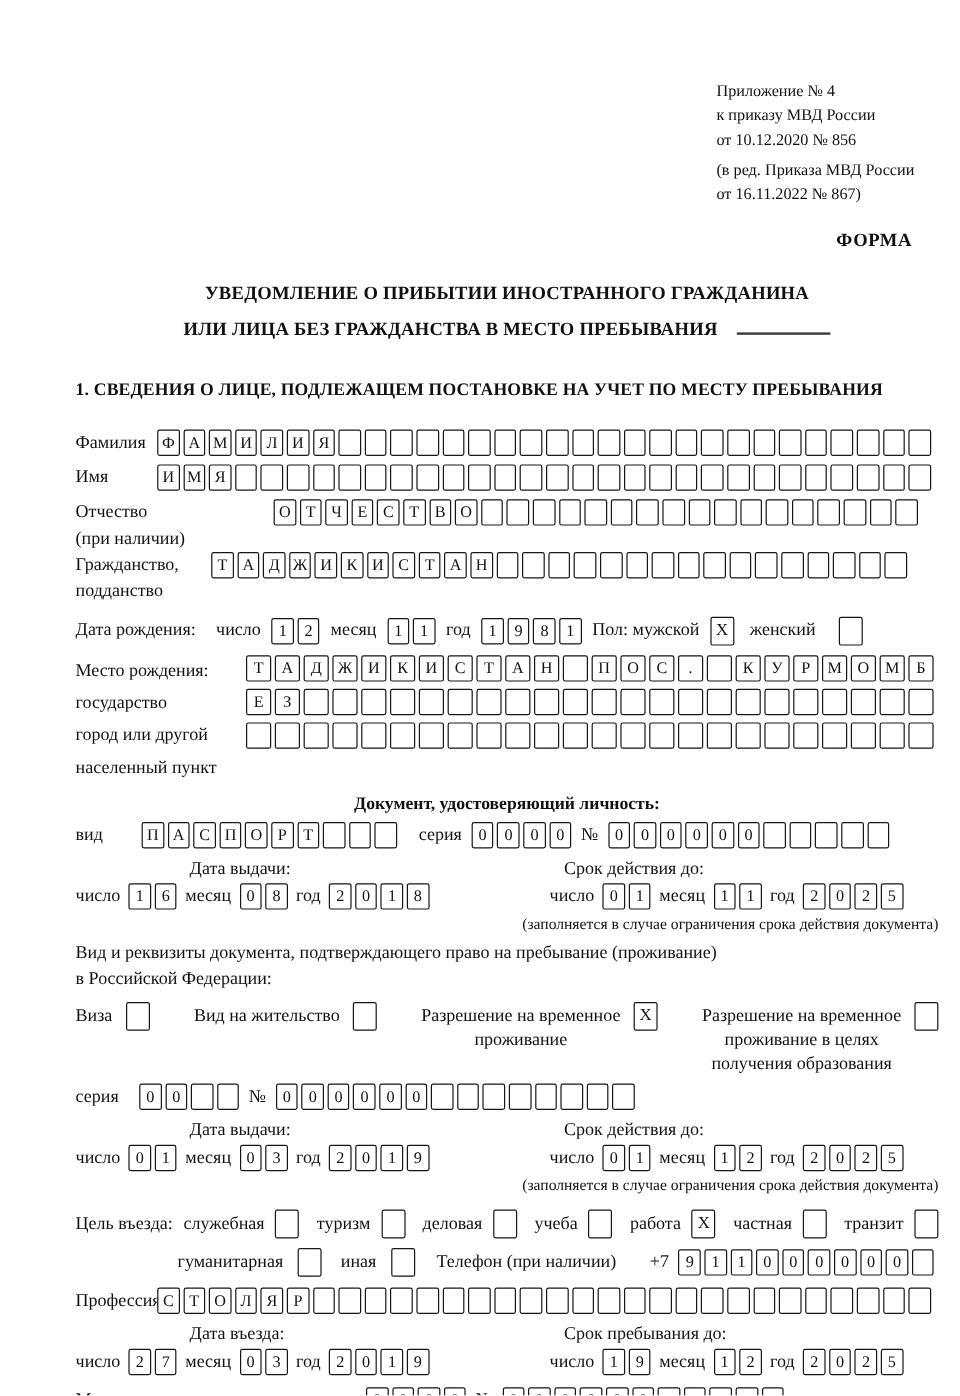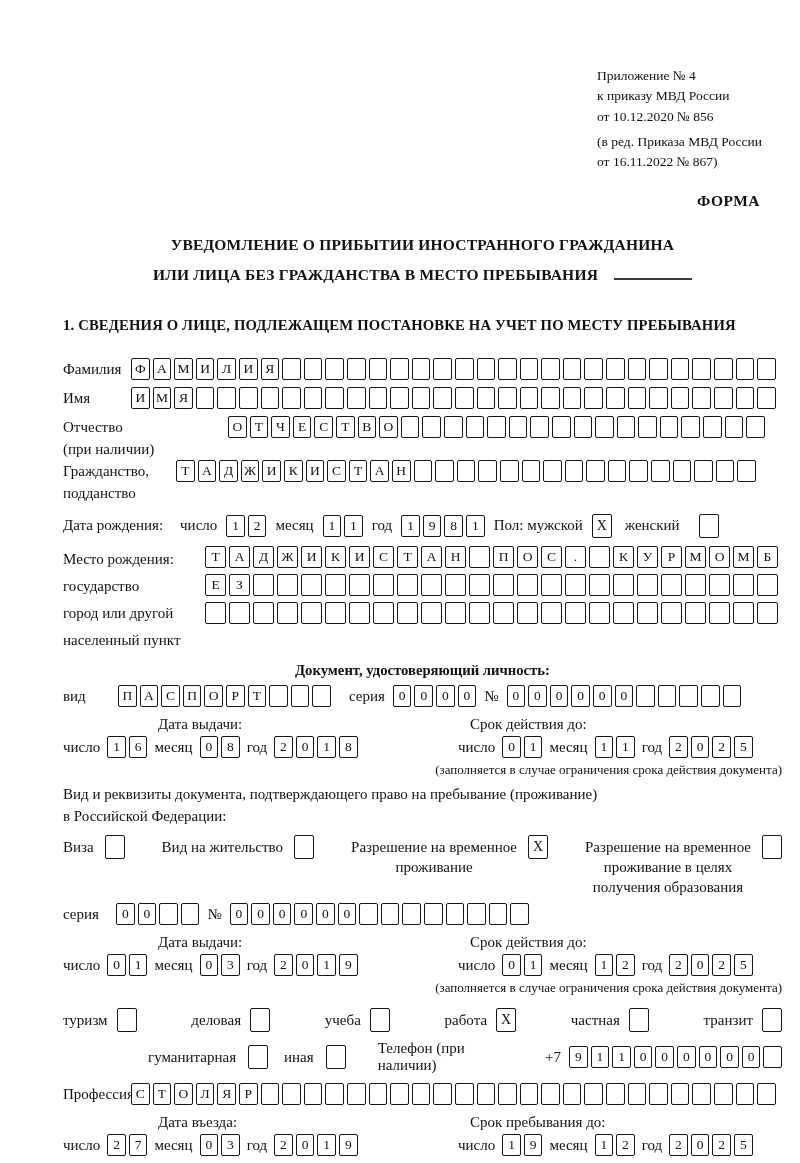--- a/index.html
+++ b/index.html
@@ -514,20 +514,25 @@
           <span class="cell">0</span>
           <span class="cell">2</span>
           <span class="cell">5</span>
         </span>
     </div>
   </div>
   <div class="small-note">(заполняется в случае ограничения срока действия документа)</div>
 
   <div class="purpose-row">
     <div class="p-item">
+      <span>Цель въезда:</span>
+      <span>служебная</span>
+      <span class="cb"></span>
+    </div>
+    <div class="p-item">
       <span>туризм</span>
       <span class="cb"></span>
     </div>
     <div class="p-item">
       <span>деловая</span>
       <span class="cb"></span>
     </div>
     <div class="p-item">
       <span>учеба</span>
       <span class="cb"></span>
@@ -544,21 +549,21 @@
       <span>транзит</span>
       <span class="cb"></span>
     </div>
   </div>
 
   <div class="purpose-row2">
     <span>гуманитарная</span>
     <span class="cb" style="margin-left:12px;"></span>
     <span style="margin-left:16px;">иная</span>
     <span class="cb" style="margin-left:12px;"></span>
-    <span style="margin-left:32px;">Телефон (при наличии)</span>
+    <span style="margin-left:18px;">Телефон (при наличии)</span>
     <span style="margin-left:28px;">+7</span>
     <span class="cells" style="margin-left:8px;">
         <span class="cell">9</span>
         <span class="cell">1</span>
         <span class="cell">1</span>
         <span class="cell">0</span>
         <span class="cell">0</span>
         <span class="cell">0</span>
         <span class="cell">0</span>
         <span class="cell">0</span>

